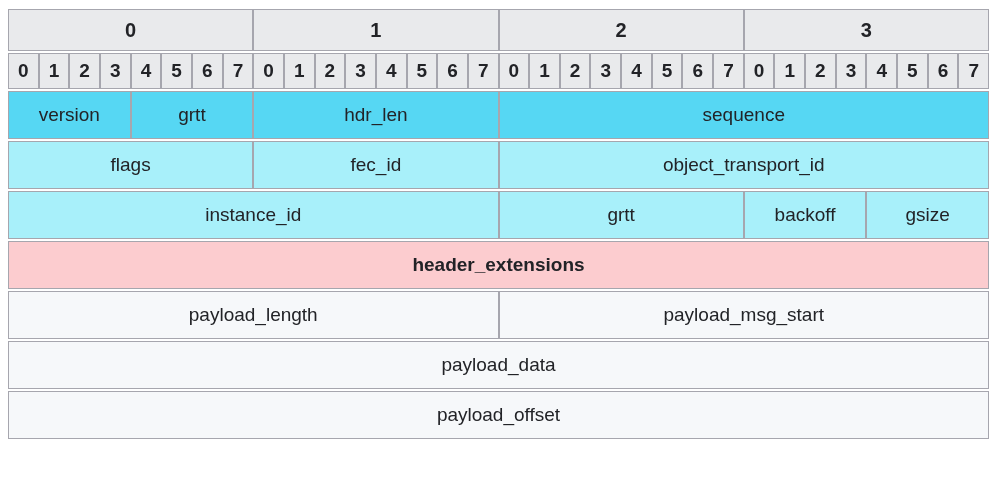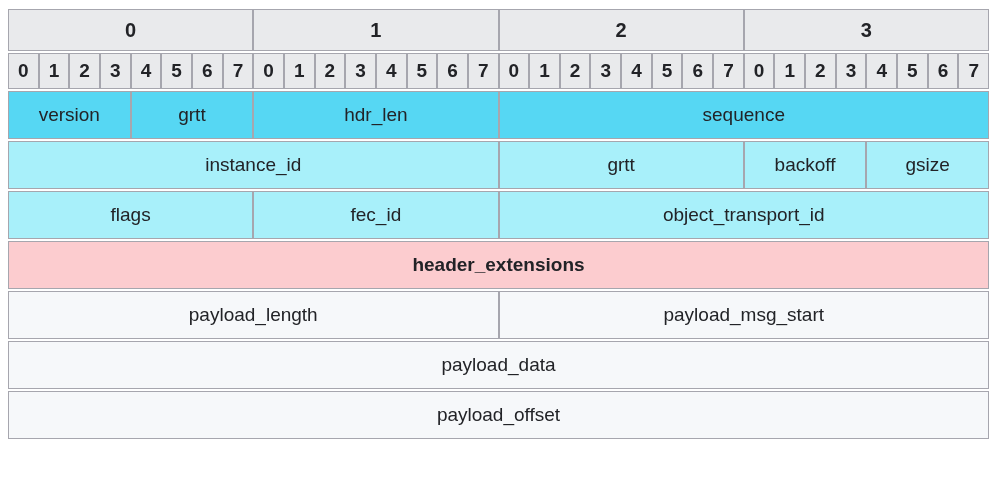--- a/index.html
+++ b/index.html
@@ -140,29 +140,29 @@
         </tr>
     </thead>
     <tbody>
         <tr>
           <td class="field-cell c-dark" colspan="4">version</td>
           <td class="field-cell c-dark" colspan="4">grtt</td>
           <td class="field-cell c-dark" colspan="8">hdr_len</td>
           <td class="field-cell c-dark" colspan="16">sequence</td>
         </tr>
         <tr>
+          <td class="field-cell c-light" colspan="8">flags</td>
+          <td class="field-cell c-light" colspan="8">fec_id</td>
+          <td class="field-cell c-light" colspan="16">object_transport_id</td>
+        </tr>
+        <tr>
           <td class="field-cell c-light" colspan="16">instance_id</td>
           <td class="field-cell c-light" colspan="8">grtt</td>
           <td class="field-cell c-light" colspan="4">backoff</td>
           <td class="field-cell c-light" colspan="4">gsize</td>
-        </tr>
-        <tr>
-          <td class="field-cell c-light" colspan="8">flags</td>
-          <td class="field-cell c-light" colspan="8">fec_id</td>
-          <td class="field-cell c-light" colspan="16">object_transport_id</td>
         </tr>
         <tr>
           <td class="field-cell c-ext" colspan="32">header_extensions</td>
         </tr>
         <tr>
           <td class="field-cell c-payload" colspan="16">payload_length</td>
           <td class="field-cell c-payload" colspan="16">payload_msg_start</td>
         </tr>
         <tr>
           <td class="field-cell c-payload" colspan="32">payload_data</td>

